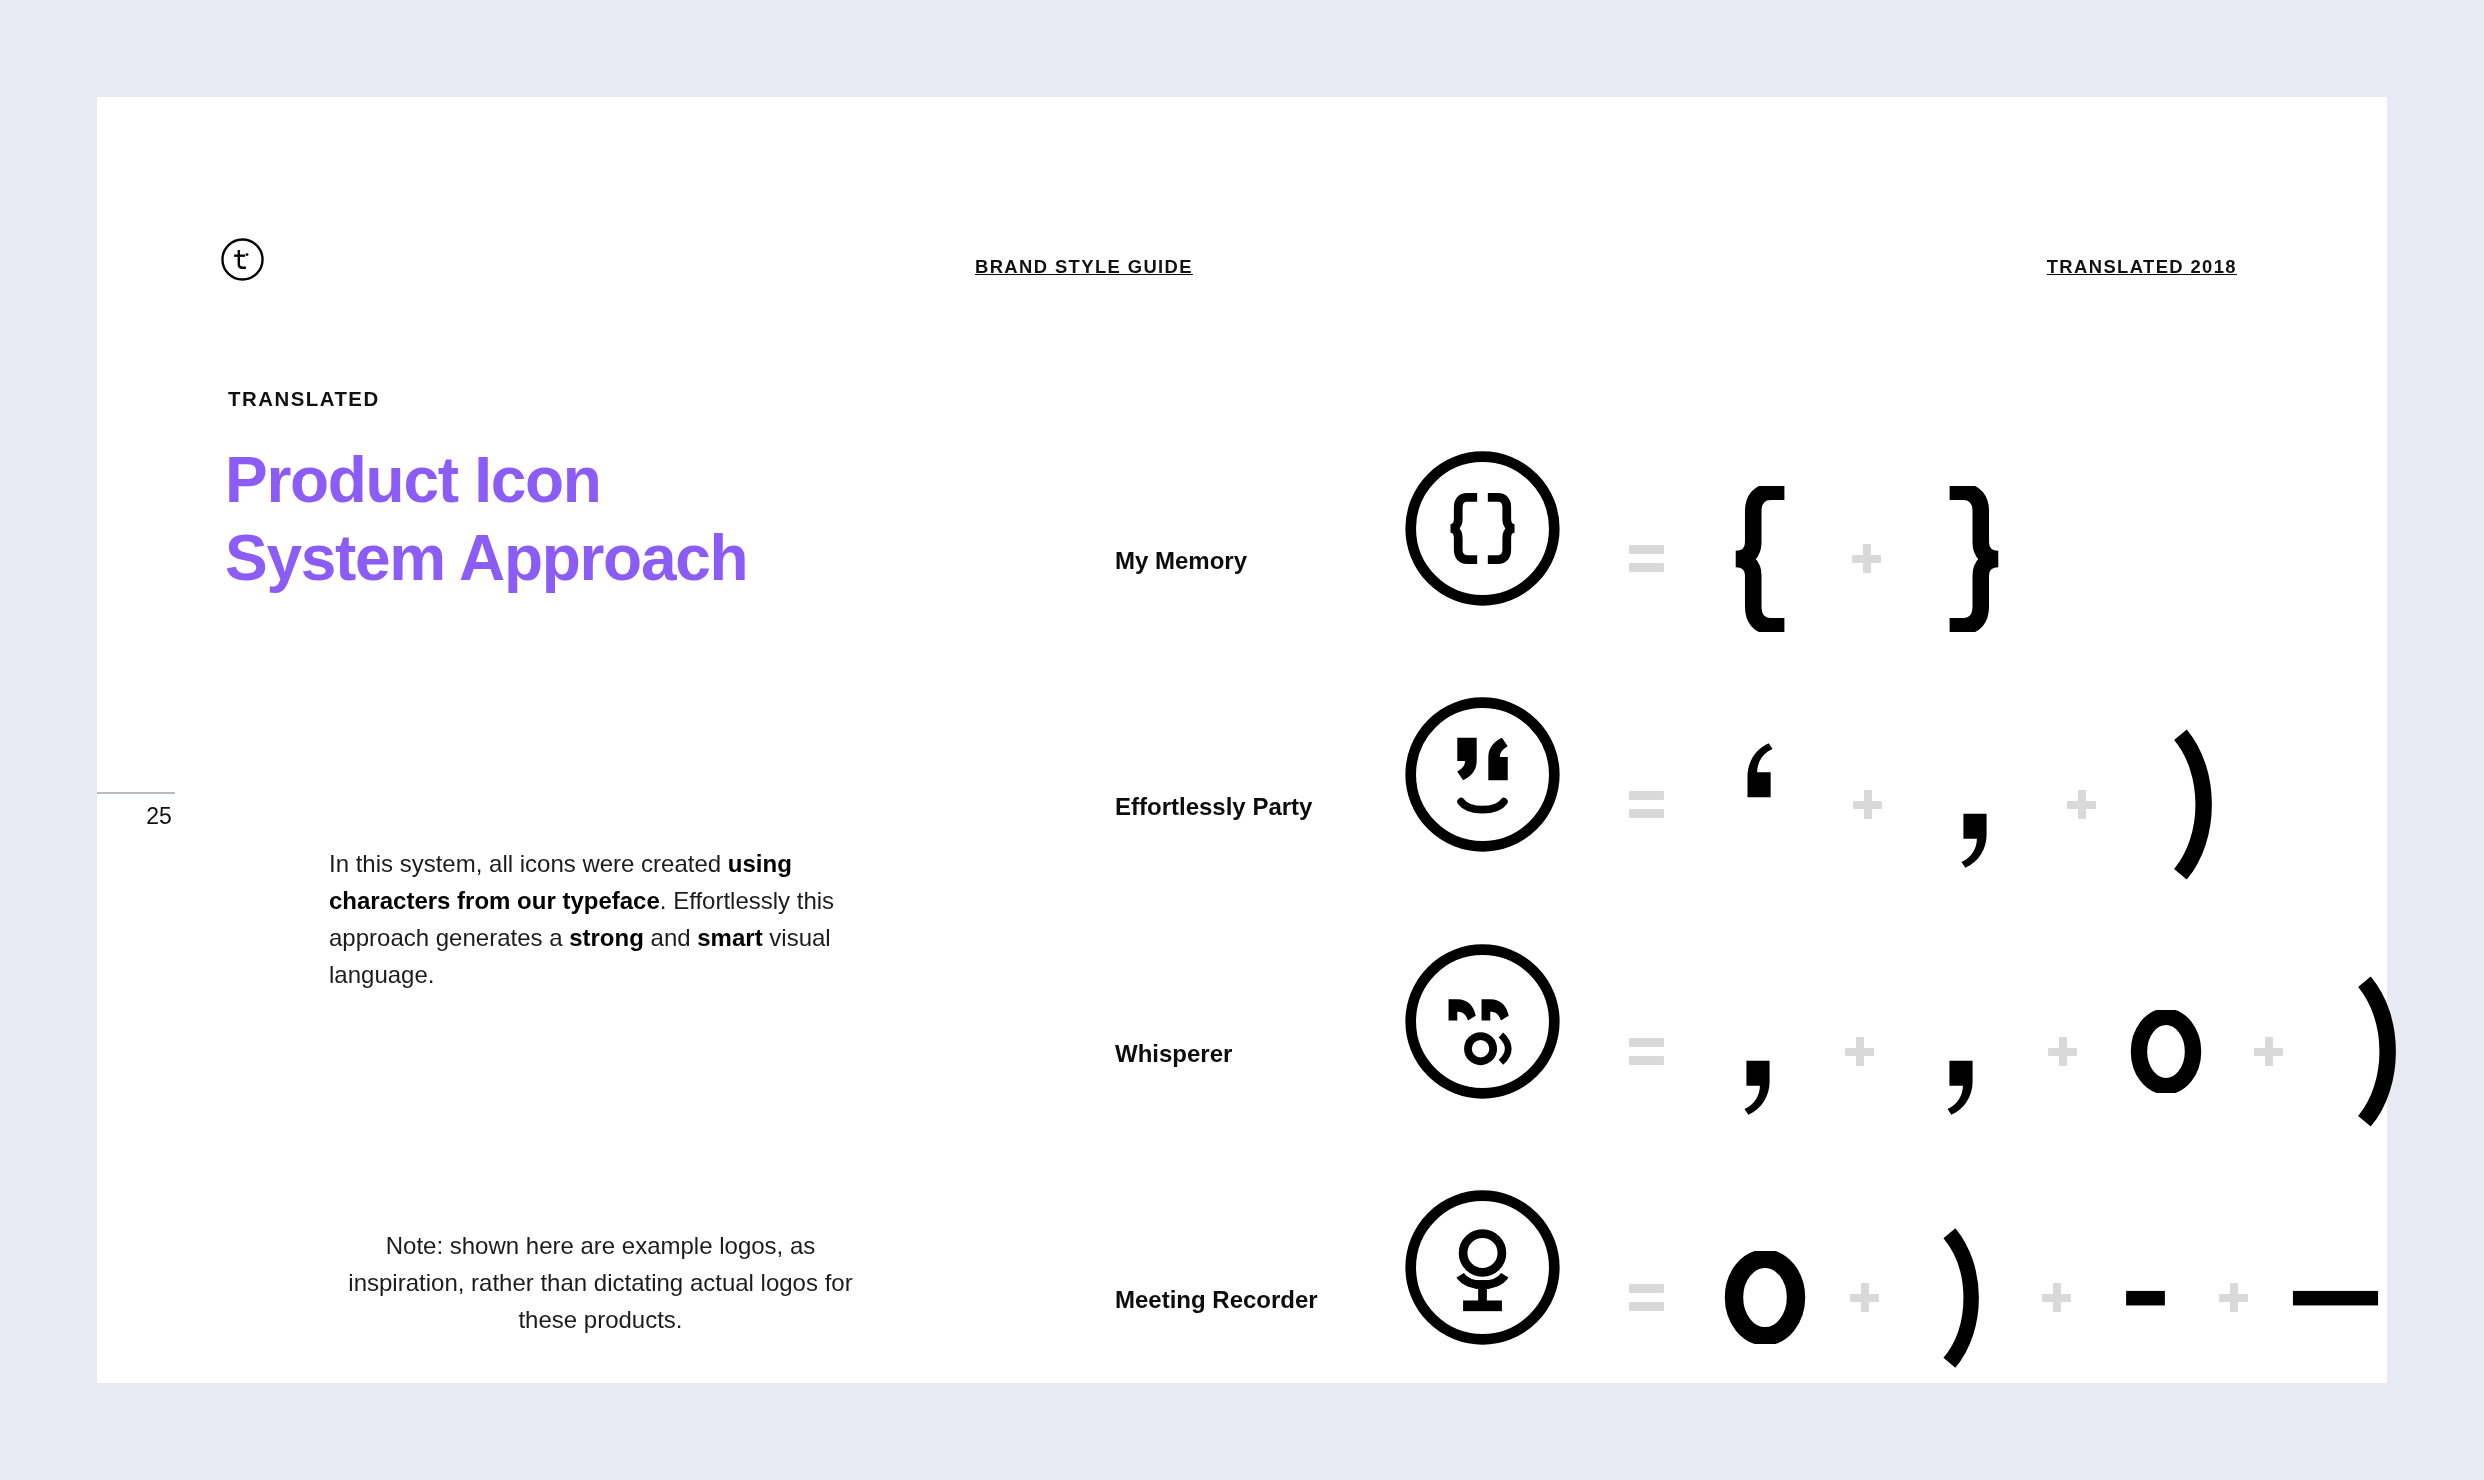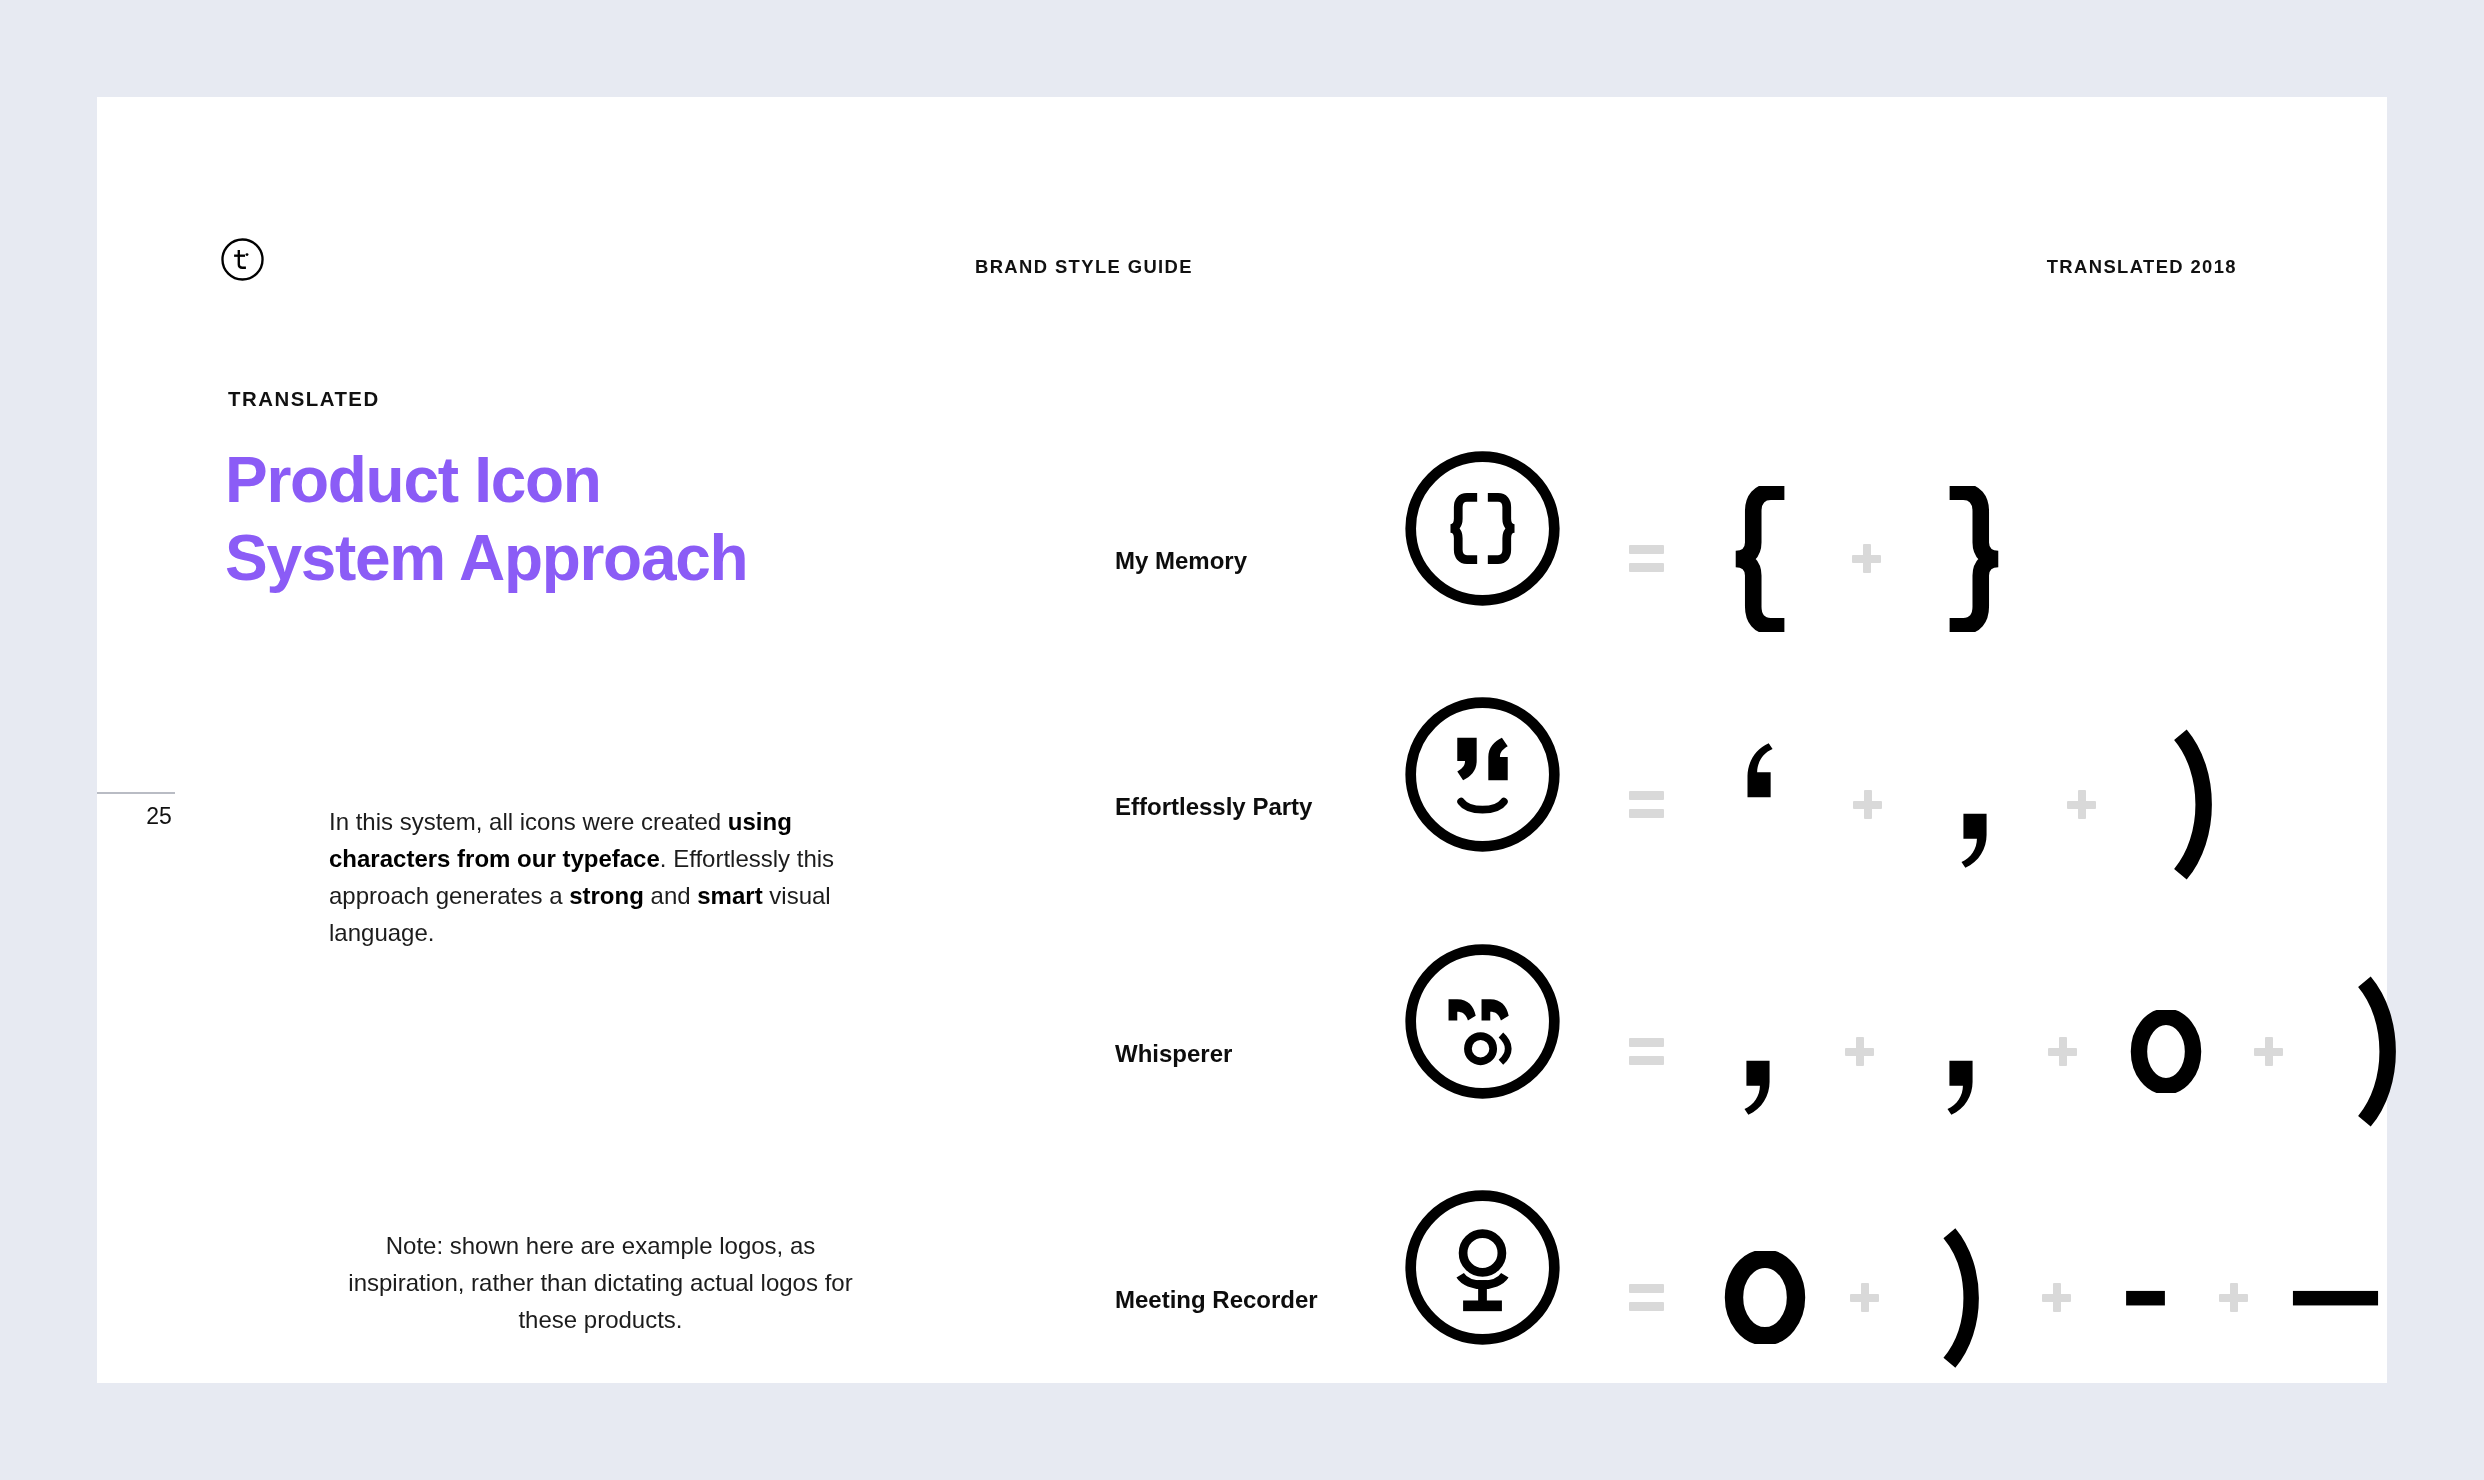--- a/index.html
+++ b/index.html
@@ -27,20 +27,21 @@
 
   
   .runhead {
     position: absolute;
     top: 159px;
     font-size: 18.4px;
     font-weight: 700;
     letter-spacing: 1.4px;
     color: #111111;
     white-space: nowrap;
+    text-decoration: underline;
   }
   .runhead.center { left: 878px; }
   .runhead.right  { right: 150px; }
 
   
   .logo {
     position: absolute;
     left: 124px;
     top: 141px;
     width: 43px;
@@ -90,21 +91,21 @@
 
   .copy {
     position: absolute;
     left: 232px;
     width: 543px;
     font-size: 24px;
     line-height: 37px;
     color: #1c1c1c;
   }
   .copy b { font-weight: 700; color: #000; }
-  .copy.p1 { top: 682px; }
+  .copy.p1 { top: 724px; }
   .copy.p2 { top: 886px; }
   .copy.p3 { top: 1106px; text-align: center; }
 
   
   .row {
     position: absolute;
     left: 970px;
     right: 0;
     height: 243px;
     margin-left: 48px;

